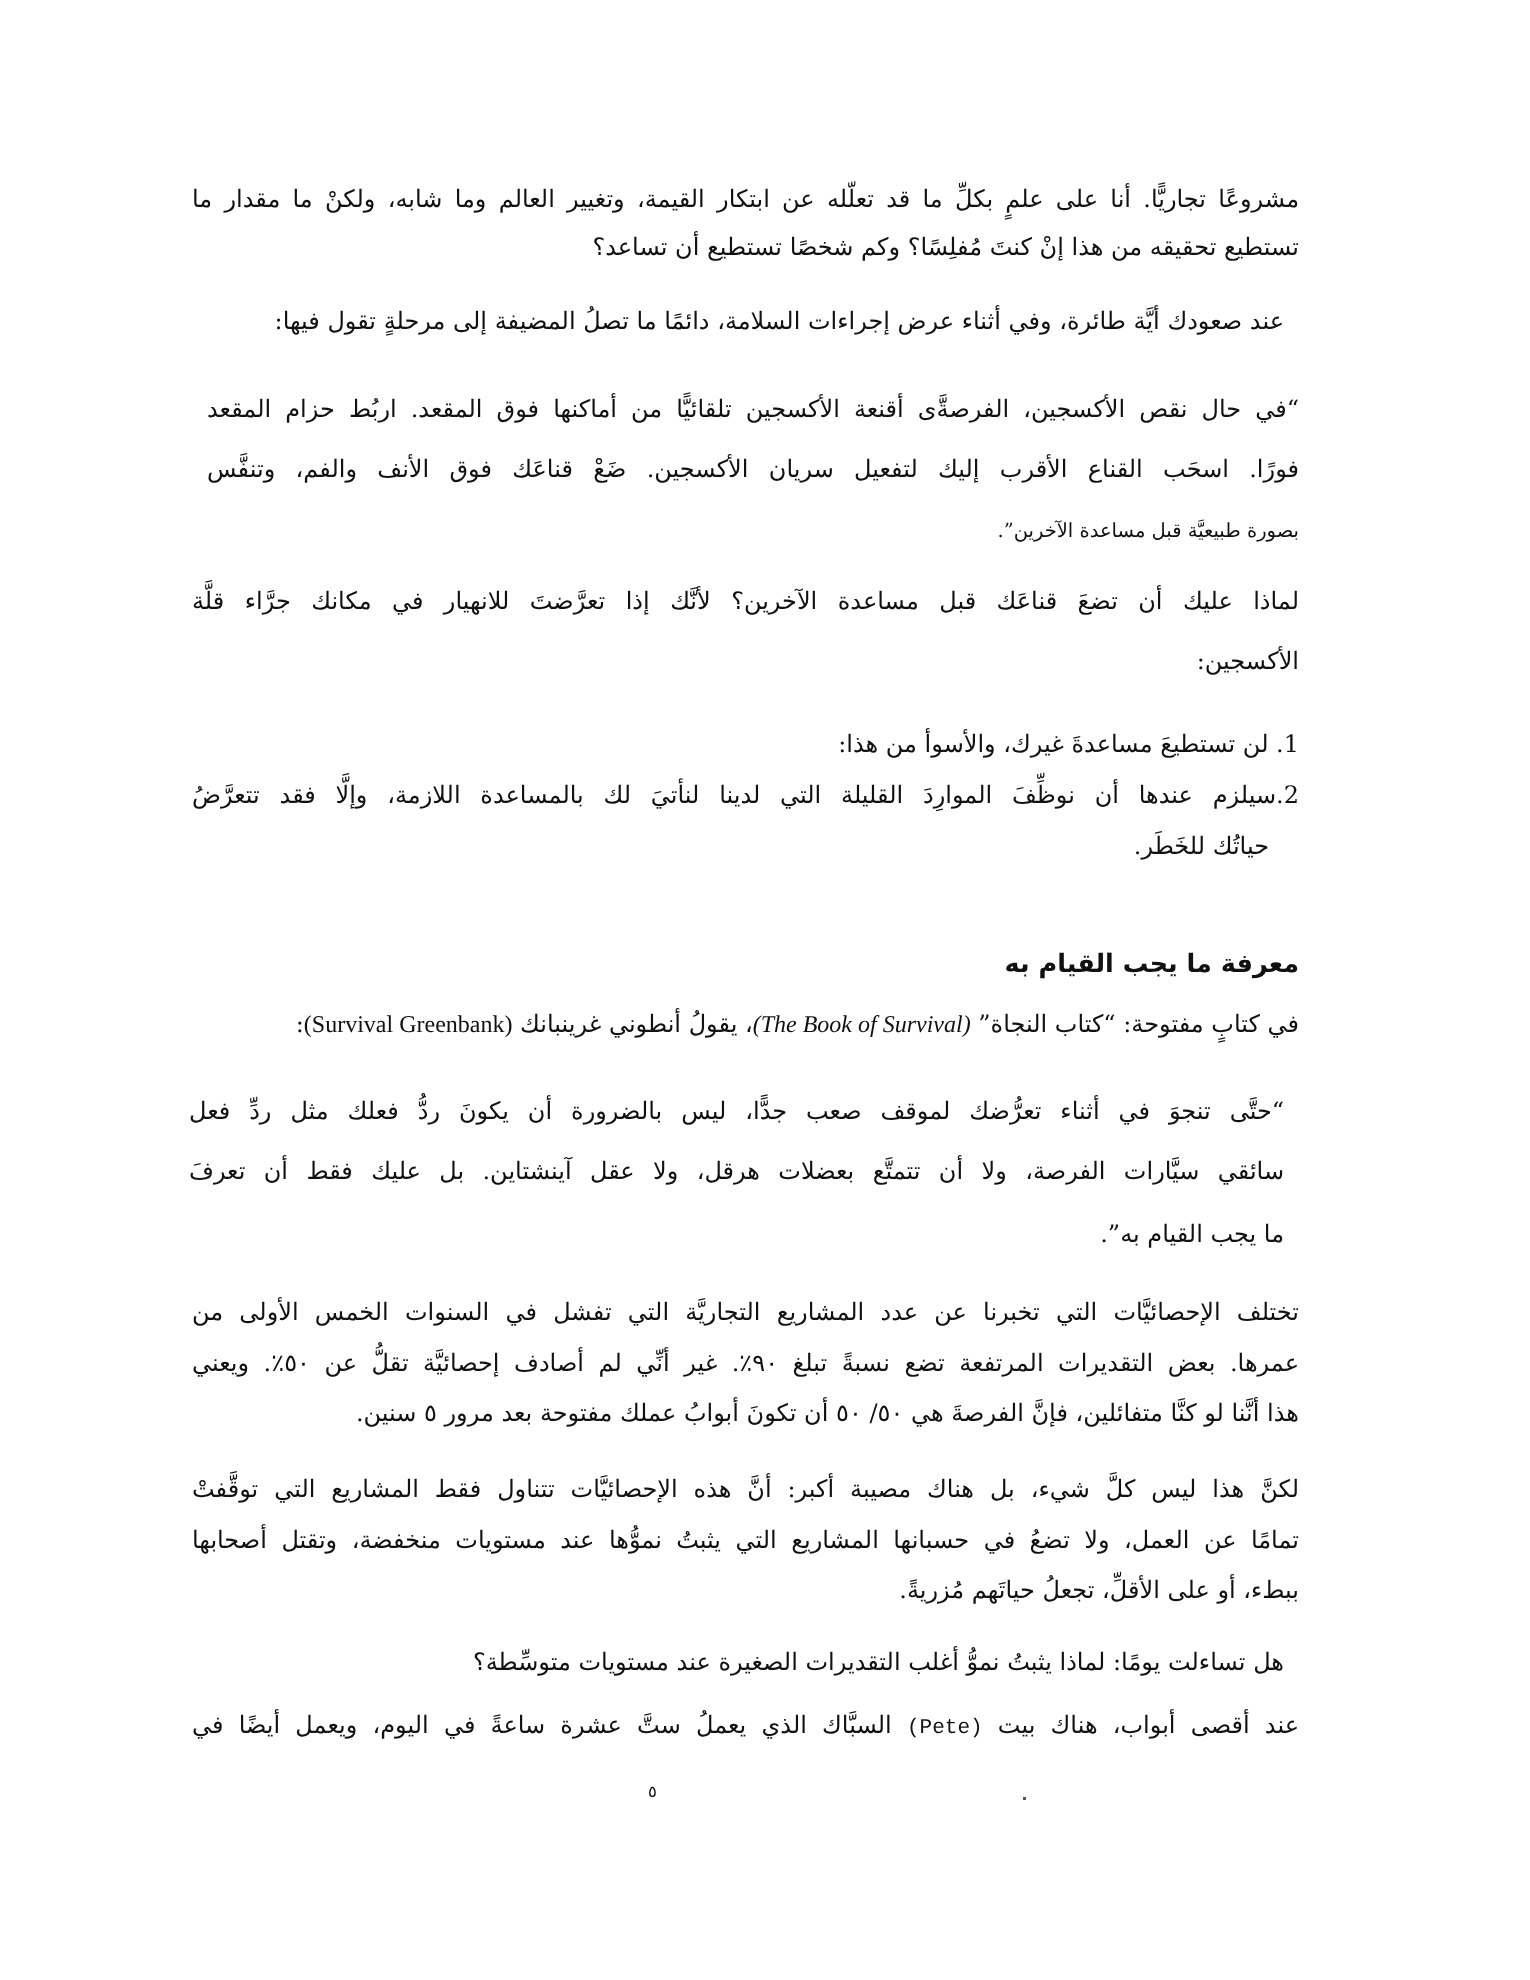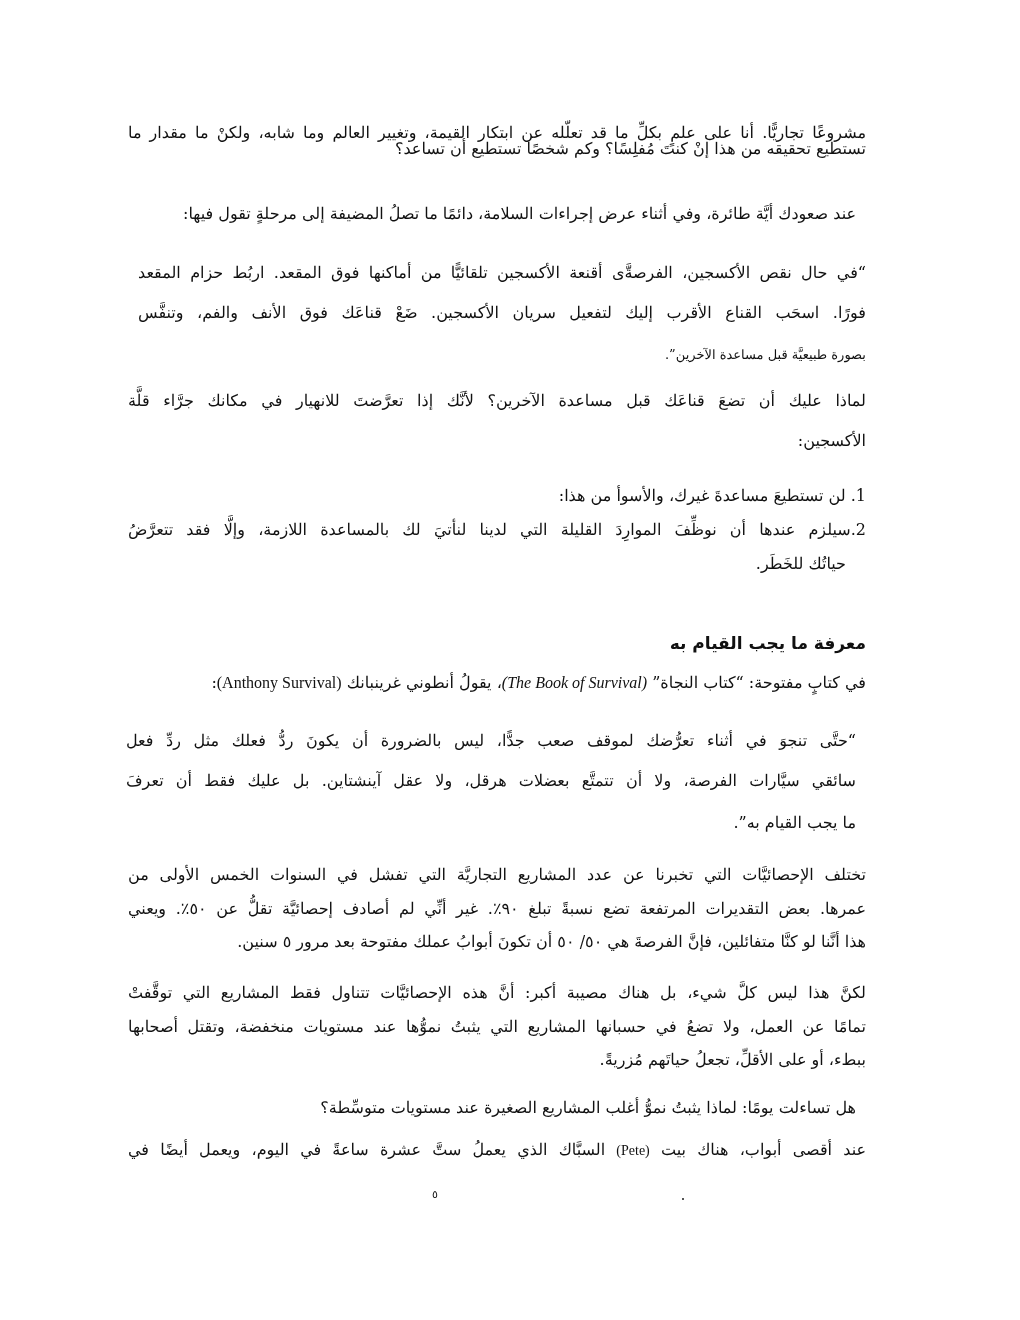--- a/index.html
+++ b/index.html
@@ -11,21 +11,21 @@
     .small { font-size:13px; }
     .latin { font-family:"Liberation Serif", serif; direction:ltr; unicode-bidi:embed; }
     .pagenum { position:absolute; left:432px; top:1188px; font-family:"DejaVu Sans", sans-serif; font-size:11px; }
     .dot { position:absolute; left:682px; top:1198px; width:2px; height:2px; background:#555; }
   </style>
 </head>
 <body>
 
 <div class="page">
   <div class="line justify" style="top:118px">مشروعًا تجاريًّا. أنا على علمٍ بكلِّ ما قد تعلّله عن ابتكار القيمة، وتغيير العالم وما شابه، ولكنْ ما مقدار ما</div>
-  <div class="line" style="top:134px">تستطيع تحقيقه من هذا إنْ كنتَ مُفلِسًا؟ وكم شخصًا تستطيع أن تساعد؟</div>
+  <div class="line" style="top:150px">تستطيع تحقيقه من هذا إنْ كنتَ مُفلِسًا؟ وكم شخصًا تستطيع أن تساعد؟</div>
 
   <div class="line" style="top:199px; right:10px">عند صعودك أيَّة طائرة، وفي أثناء عرض إجراءات السلامة، دائمًا ما تصلُ المضيفة إلى مرحلةٍ تقول فيها:</div>
 
   <div class="line justify" style="top:258px; left:10px">“في حال نقص الأكسجين، الفرصةَّى أقنعة الأكسجين تلقائيًّا من أماكنها فوق المقعد. اربُط حزام المقعد</div>
   <div class="line justify" style="top:298px; left:10px">فورًا. اسحَب القناع الأقرب إليك لتفعيل سريان الأكسجين. ضَعْ قناعَك فوق الأنف والفم، وتنفَّس</div>
   <div class="line small" style="top:340px">بصورة طبيعيَّة قبل مساعدة الآخرين”.</div>
 
   <div class="line justify" style="top:386px">لماذا عليك أن تضعَ قناعَك قبل مساعدة الآخرين؟ لأنَّك إذا تعرَّضتَ للانهيار في مكانك جرَّاء قلَّة</div>
   <div class="line" style="top:426px">الأكسجين:</div>
 
@@ -36,38 +36,38 @@
   <div class="line justify" style="top:515px">
     <span>2</span>.<span>سيلزم عندها أن نوظِّفَ الموارِدَ القليلة التي لدينا لنأتيَ لك بالمساعدة اللازمة، وإلَّا فقد تتعرَّضُ</span>
   </div>
   <div class="line" style="top:549px; right:20px">حياتُك للخَطَر.</div>
 
   <div class="line heading" style="top:628px">معرفة ما يجب القيام به</div>
 
   <div class="line" style="top:668px">
     <span>في كتابٍ مفتوحة: “كتاب النجاة”</span>
     <i class="latin">(The Book of Survival)</i><span>، يقولُ أنطوني غرينبانك</span>
-    <span class="latin">(Anthony Survival)</span><span>:</span>
+    <span class="latin">(Survival Greenbank)</span><span>:</span>
   </div>
 
   <div class="line justify" style="top:726px; left:-2px; right:10px">“حتَّى تنجوَ في أثناء تعرُّضك لموقف صعب جدًّا، ليس بالضرورة أن يكونَ ردُّ فعلك مثل ردِّ فعل</div>
   <div class="line justify" style="top:766px; left:-2px; right:10px">سائقي سيَّارات الفرصة، ولا أن تتمتَّع بعضلات هرقل، ولا عقل آينشتاين. بل عليك فقط أن تعرفَ</div>
   <div class="line" style="top:808px; right:10px">ما يجب القيام به”.</div>
 
   <div class="line justify" style="top:860px">تختلف الإحصائيَّات التي تخبرنا عن عدد المشاريع التجاريَّة التي تفشل في السنوات الخمس الأولى من</div>
   <div class="line justify" style="top:894px">عمرها. بعض التقديرات المرتفعة تضع نسبةً تبلغ ٩٠٪. غير أنِّي لم أصادف إحصائيَّة تقلُّ عن ٥٠٪. ويعني</div>
   <div class="line" style="top:927px">هذا أنَّنا لو كنَّا متفائلين، فإنَّ الفرصةَ هي ٥٠/ ٥٠ أن تكونَ أبوابُ عملك مفتوحة بعد مرور ٥ سنين.</div>
 
   <div class="line justify" style="top:978px">لكنَّ هذا ليس كلَّ شيء، بل هناك مصيبة أكبر: أنَّ هذه الإحصائيَّات تتناول فقط المشاريع التي توقَّفتْ</div>
   <div class="line justify" style="top:1012px">تمامًا عن العمل، ولا تضعُ في حسبانها المشاريع التي يثبتُ نموُّها عند مستويات منخفضة، وتقتل أصحابها</div>
   <div class="line" style="top:1045px">ببطء، أو على الأقلِّ، تجعلُ حياتَهم مُزريةً.</div>
 
-  <div class="line" style="top:1093px; right:10px">هل تساءلت يومًا: لماذا يثبتُ نموُّ أغلب المشاريع الصغيرة عند مستويات متوسِّطة؟</div>
+  <div class="line" style="top:1093px; right:10px">هل تساءلت يومًا: لماذا يثبتُ نموُّ أغلب التقديرات الصغيرة عند مستويات متوسِّطة؟</div>
 
   <div class="line justify" style="top:1135px; left:0px">
     <span>عند أقصى أبواب، هناك بيت</span>
-    <span class="latin" style="font-family:Liberation Serif, serif; font-size:14px;">(Pete)</span>
+    <span class="latin" style="font-family:Liberation Mono, monospace; font-size:14px;">(Pete)</span>
     <span>السبَّاك الذي يعملُ ستَّ عشرة ساعةً في اليوم، ويعمل أيضًا في</span>
   </div>
 </div>
 
 <div class="pagenum">٥</div>
 <div class="dot"></div>
 
 </body></html>

